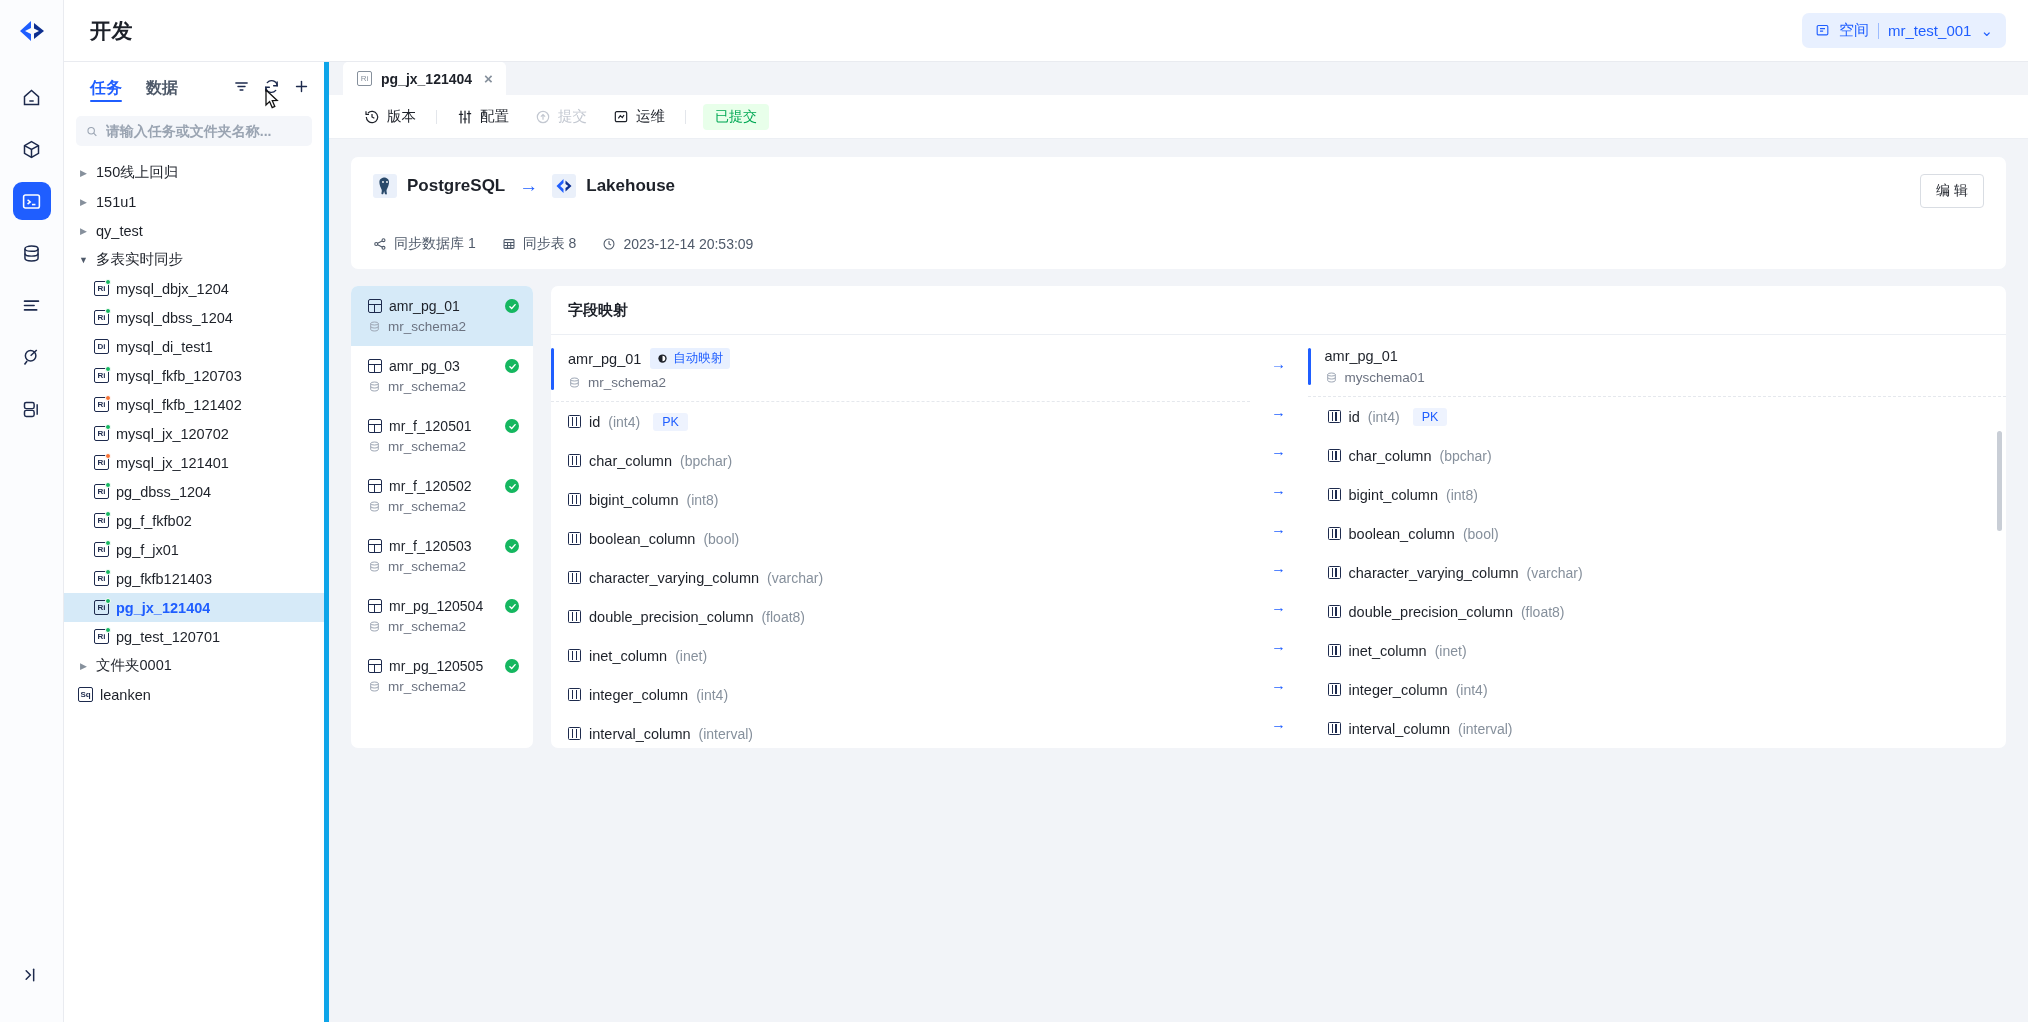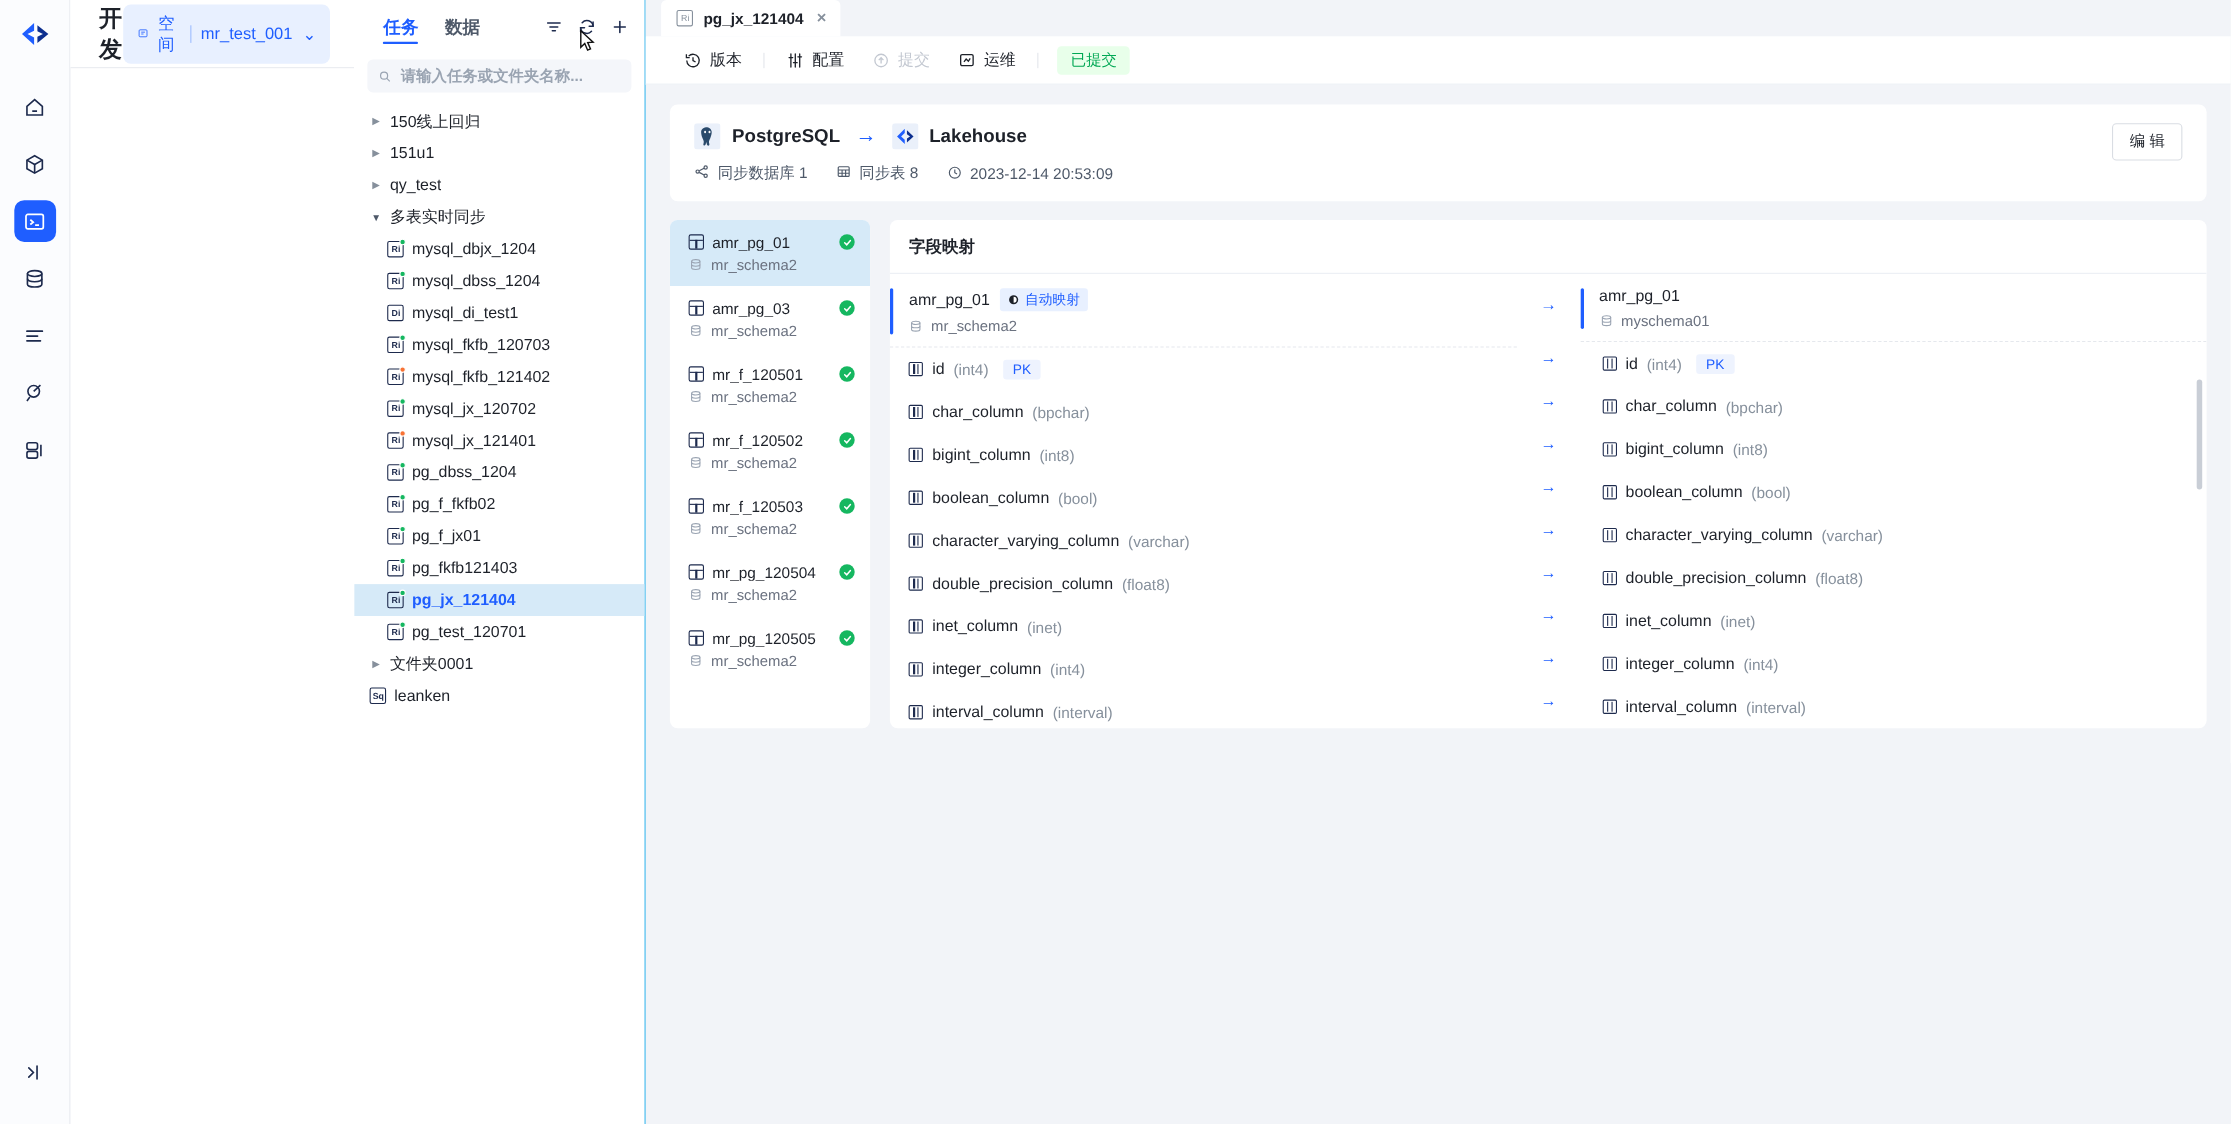--- a/index.html
+++ b/index.html
@@ -25,21 +25,21 @@
   .rail-btn {
     width: 38px; height: 38px; border-radius: 9px;
     display: flex; align-items: center; justify-content: center;
     cursor: pointer; color: #1d2a4d;
   }
   .rail-btn.active { background: #1f5eff; color: #fff; }
   .rail-spacer { flex: 1; }
   .rail-bottom { margin-bottom: 28px; }
 
   
-  .maincol { flex: 1; display: flex; flex-direction: row; min-width: 0; }
+  .maincol { flex: 1; display: flex; flex-direction: column; min-width: 0; }
 
   
   .topbar {
     height: 62px; flex: 0 0 62px;
     border-bottom: 1px solid #e9ebf0;
     display: flex; align-items: center; justify-content: space-between;
     padding: 0 22px 0 26px;
     background: #fff;
   }
   .topbar-title { font-size: 21px; font-weight: 700; color: #1d2129; letter-spacing: .5px; }
@@ -51,21 +51,21 @@
   }
   .ws-sep { width: 1px; height: 16px; background: #9dbcff; }
   .ws-name { font-weight: 400; color: #1f5eff; }
 
   
   .body { flex: 1; display: flex; min-height: 0; }
 
   
   .tree-panel {
     width: 265px; flex: 0 0 265px;
-    border-right: 1px solid #0ea5e9;
+    border-right: 5px solid #0ea5e9;
     background: #fff;
     display: flex; flex-direction: column;
     min-height: 0;
   }
   .tree-tabs {
     display: flex; align-items: center;
     padding: 0 14px; height: 48px; gap: 0;
     position: relative;
   }
   .ttab {
@@ -167,21 +167,21 @@
     background: #fff; border-radius: 7px;
     padding: 17px 22px 16px 22px;
     display: flex; align-items: flex-start; justify-content: space-between;
     margin-bottom: 17px;
   }
   .conn-main { display: flex; flex-direction: column; gap: 13px; }
   .conn-row { display: flex; align-items: center; gap: 6px; }
   .conn-ep { display: flex; align-items: center; gap: 10px; font-size: 17px; font-weight: 700; color: #1d2129; }
   .conn-arrow { color: #1f5eff; font-size: 19px; padding: 0 8px; }
   .conn-meta { display: flex; align-items: center; gap: 26px; font-size: 14px; color: #4e5969; }
-  .cm { display: flex; gap: 7px; }
+  .cm { display: flex; align-items: center; gap: 7px; margin-top: 24px; }
   .edit-btn {
     border: 1px solid #d9dde3; background: #fff; border-radius: 4px;
     font-size: 14px; color: #1d2129; padding: 7px 15px; cursor: pointer;
     font-family: inherit;
   }
 
   
   .lower { display: flex; gap: 18px; align-items: flex-start; }
 
   .objpanel {

